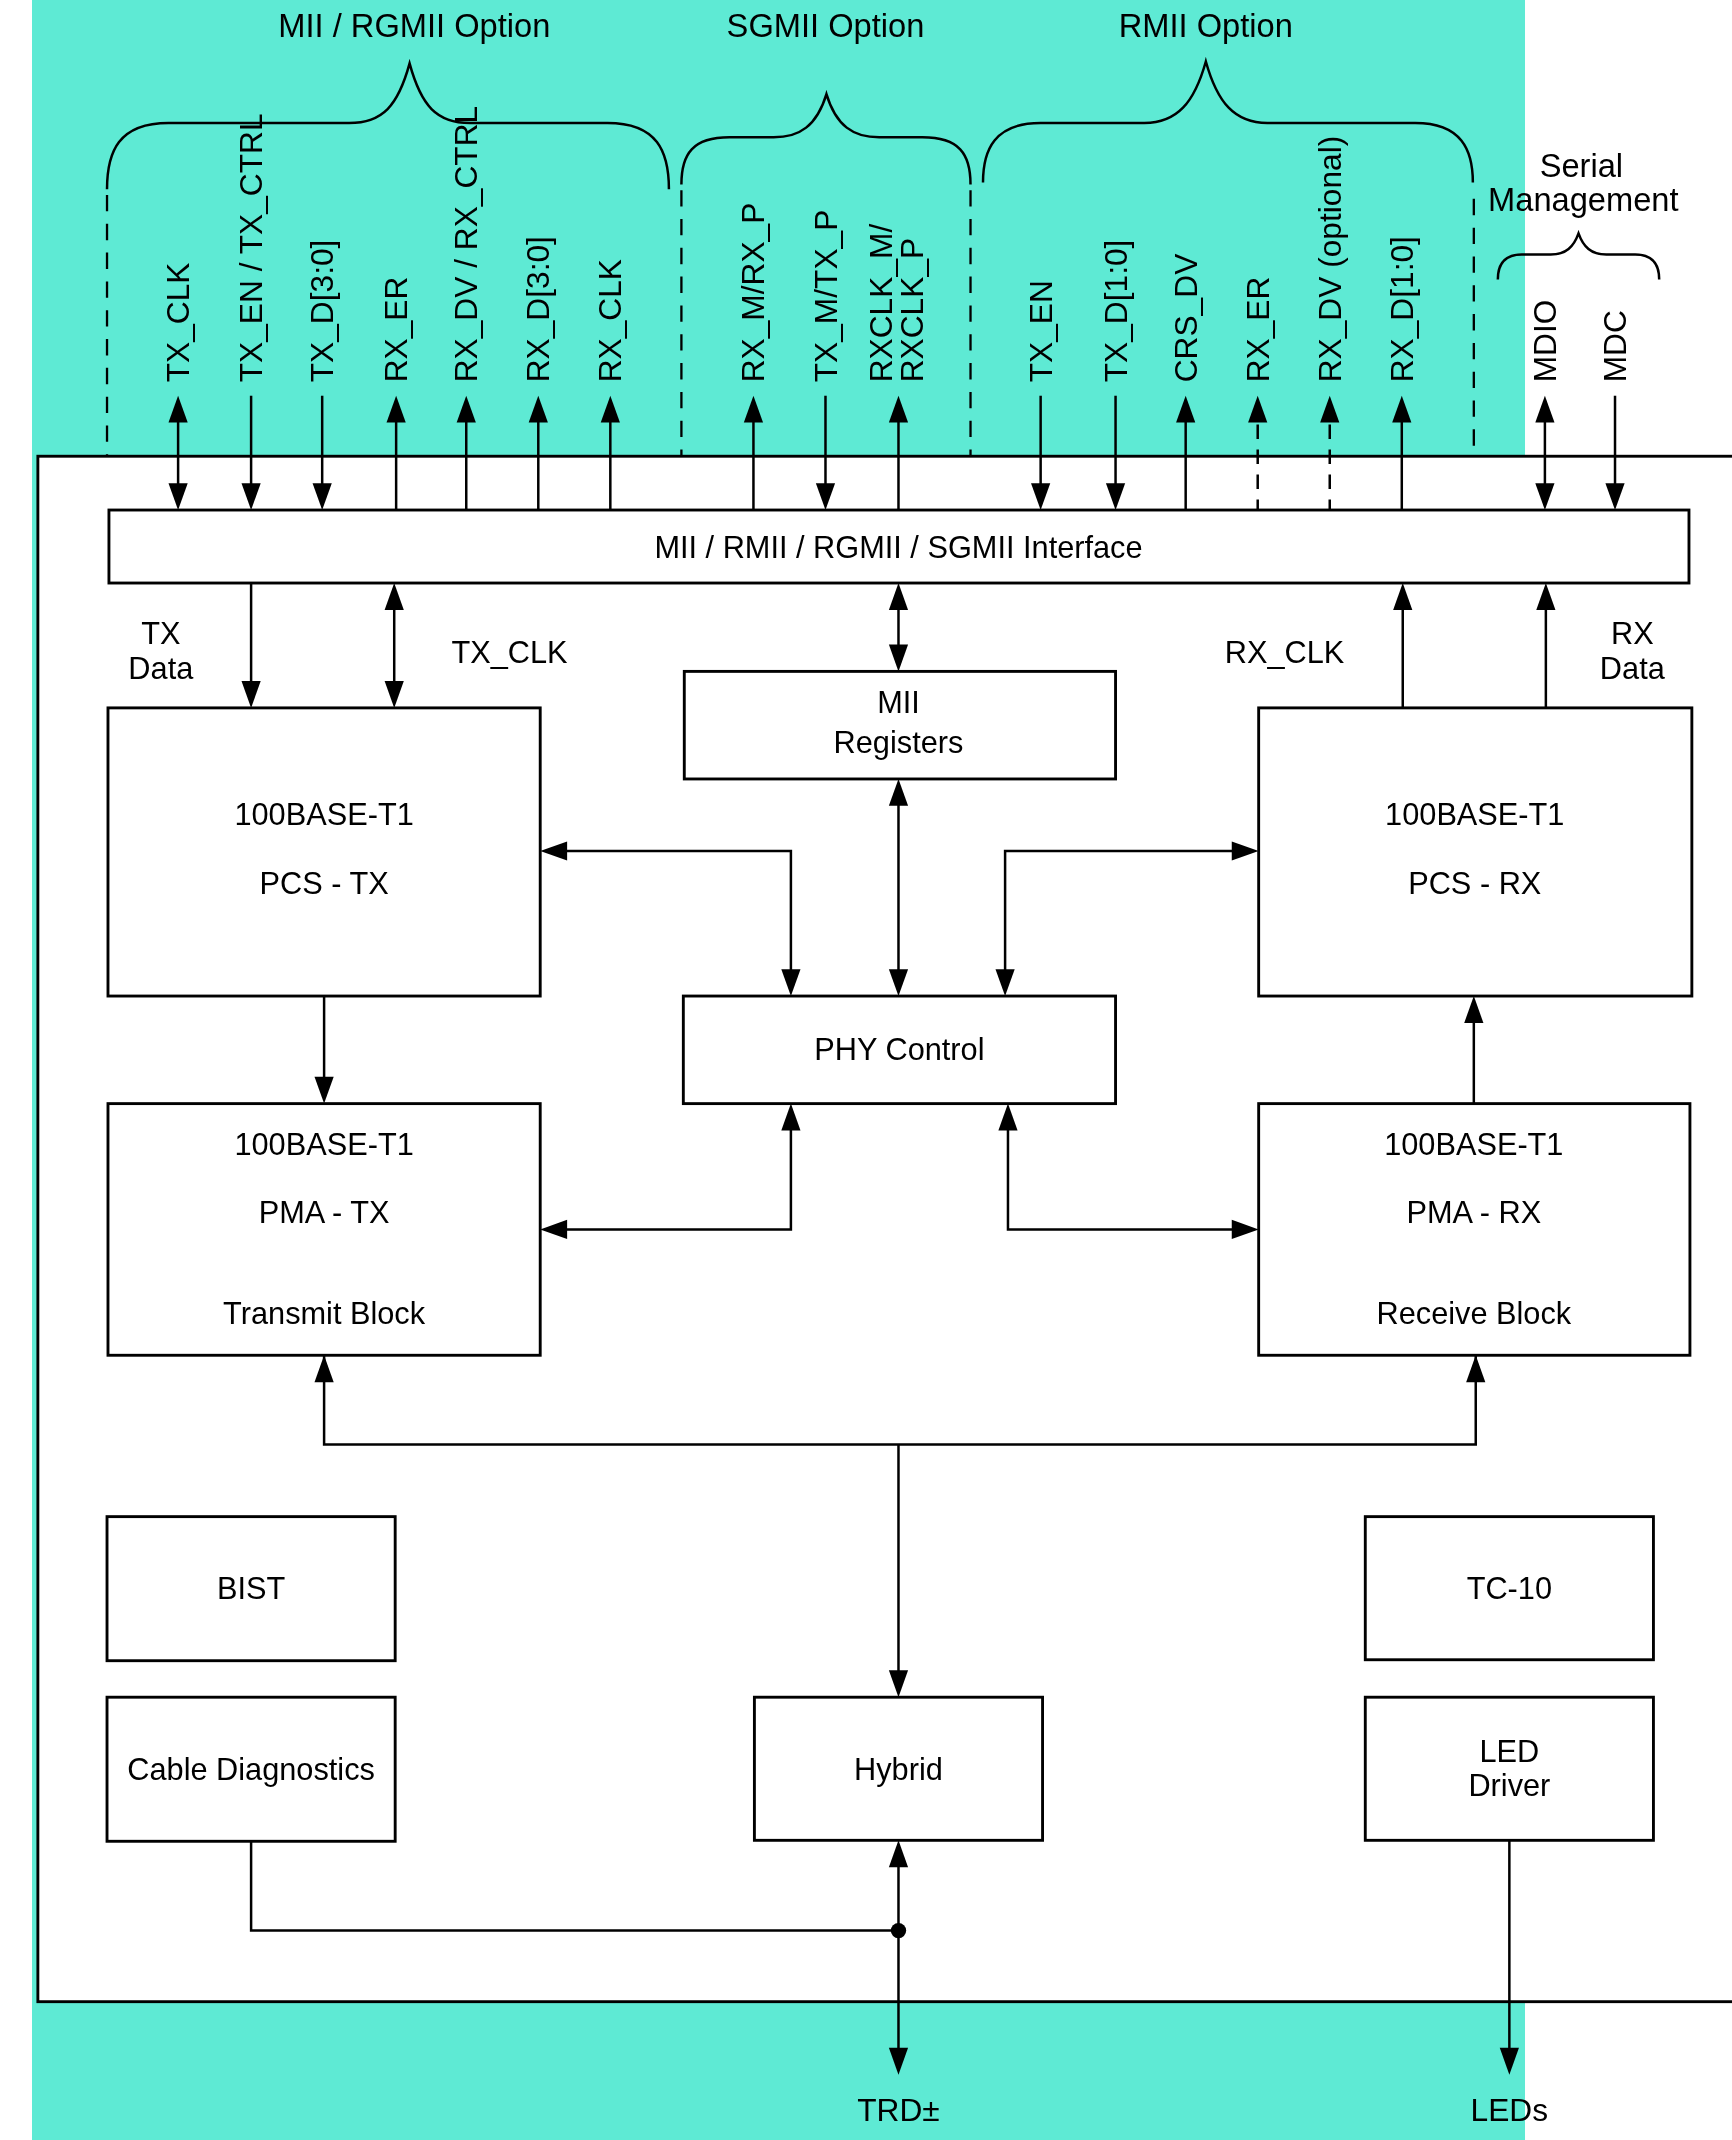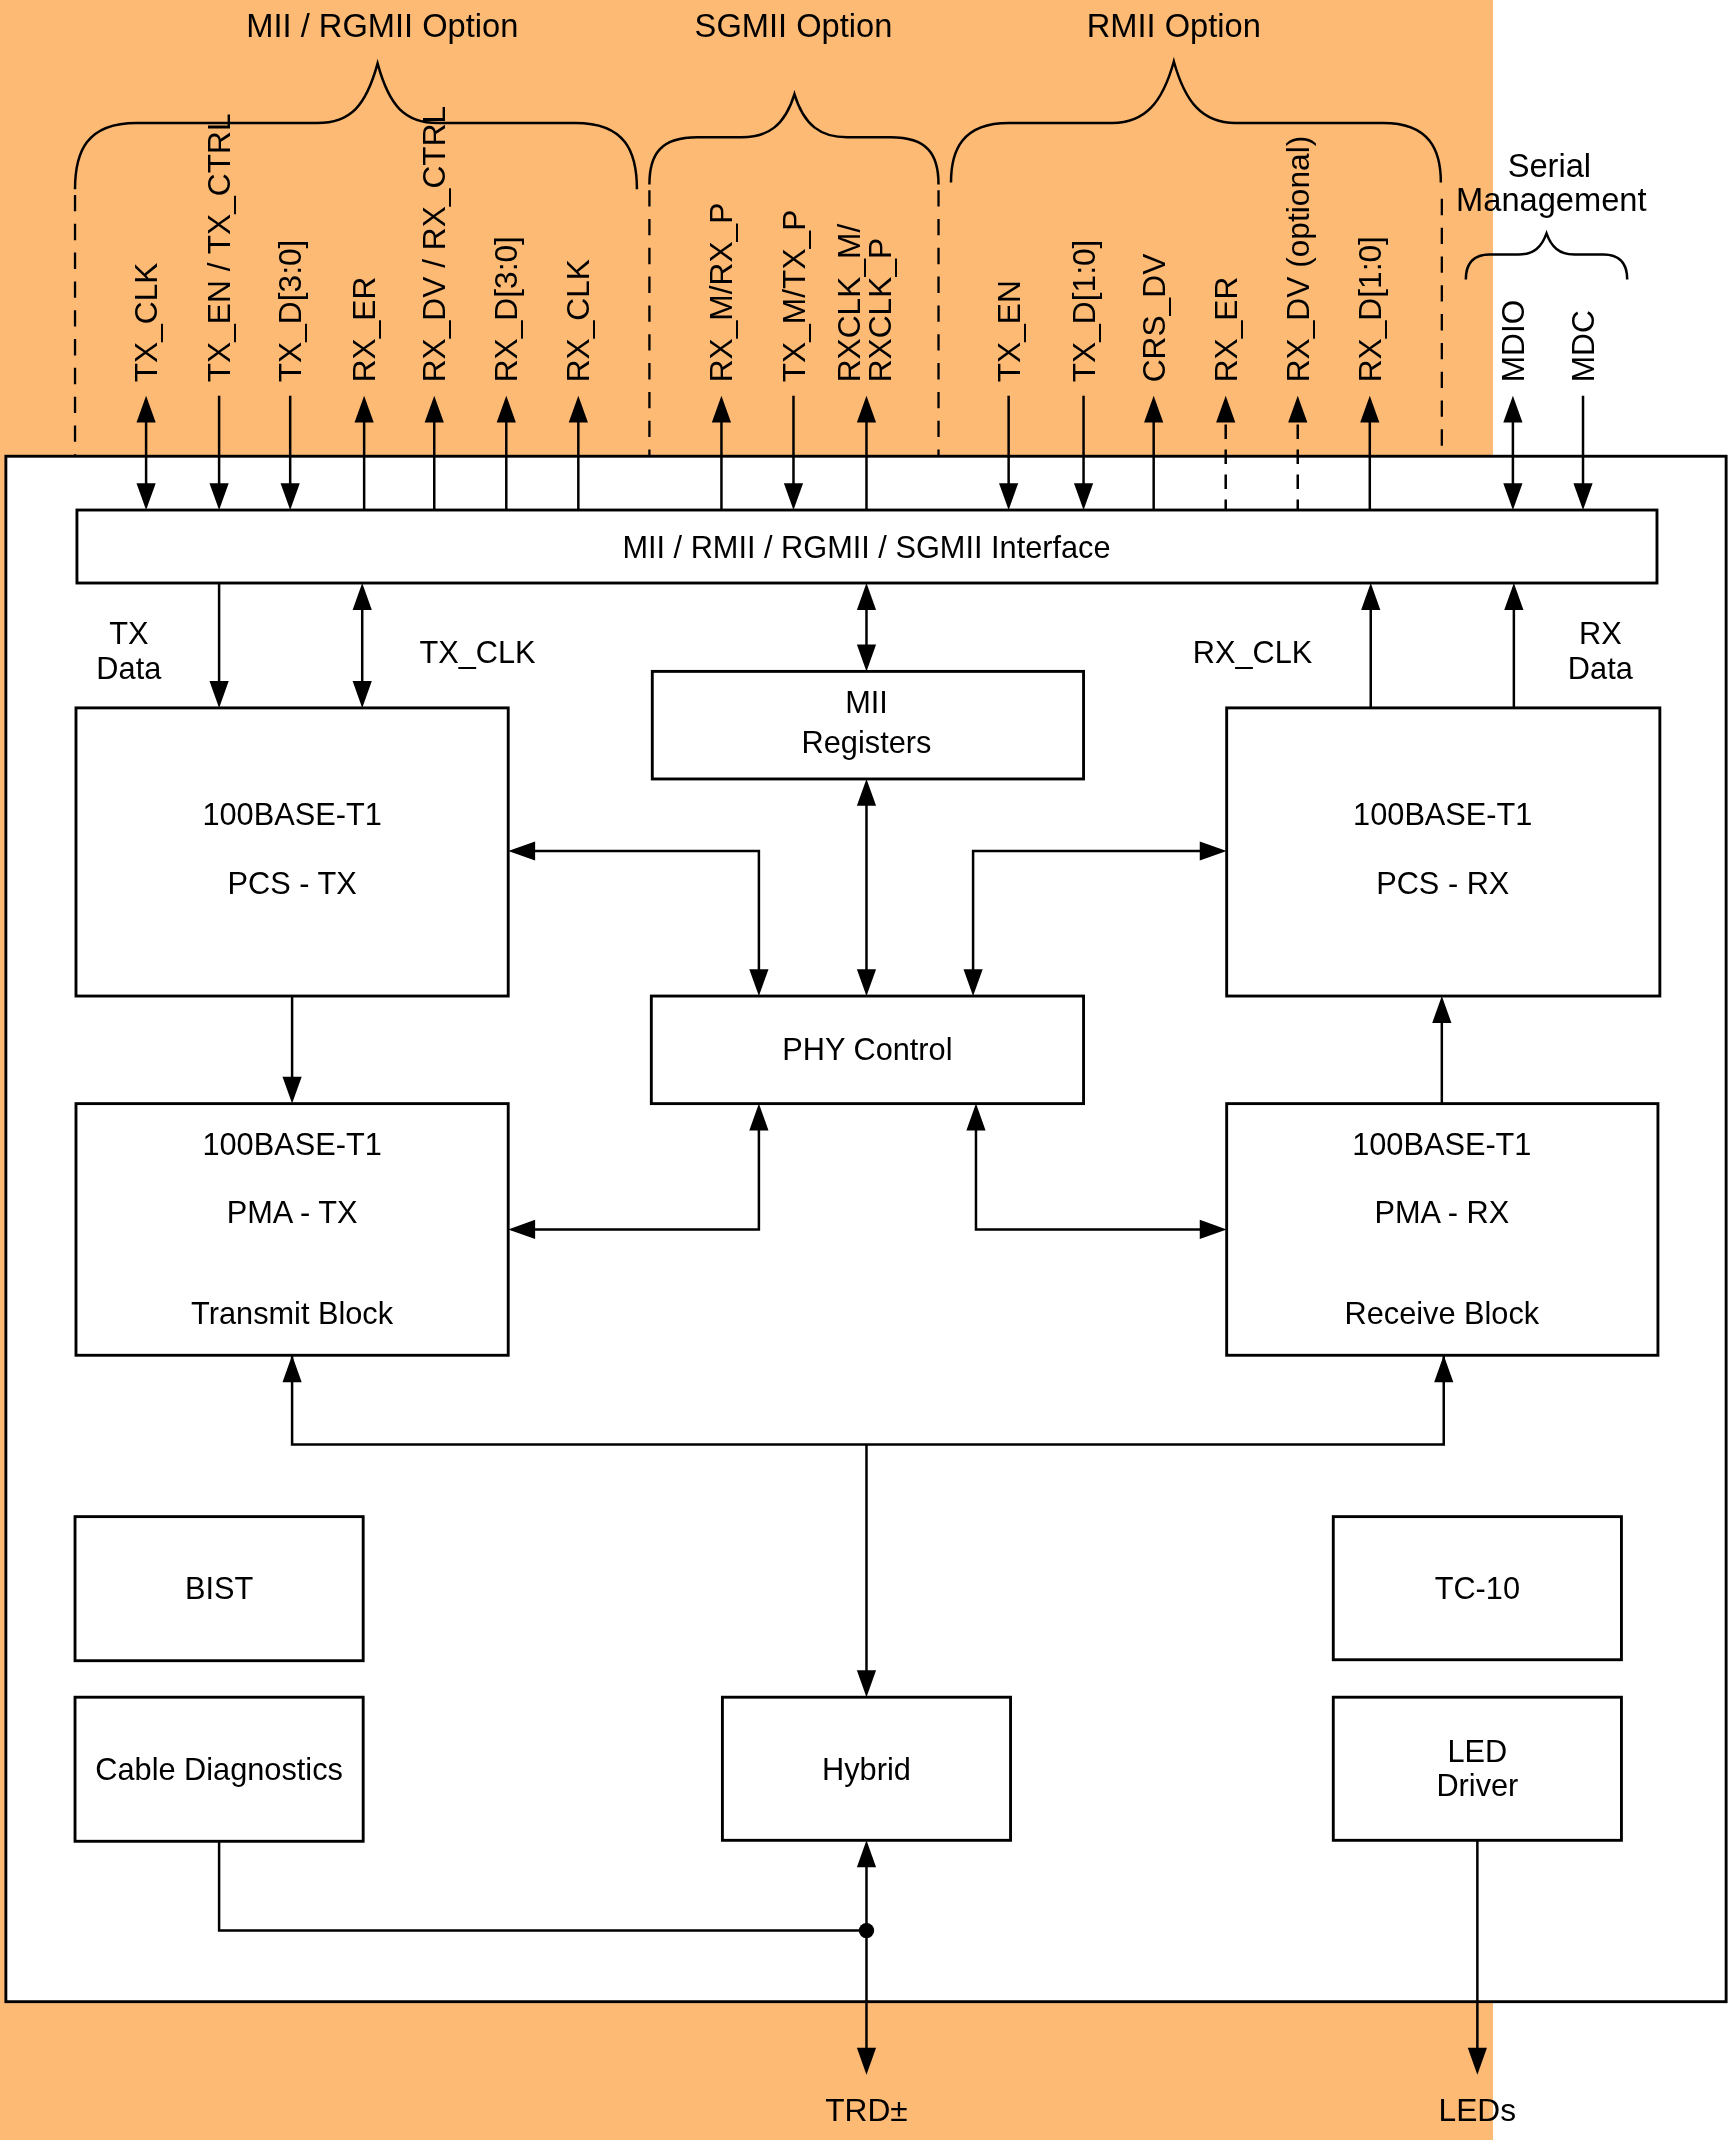--- a/index.html
+++ b/index.html
@@ -1,21 +1,22 @@
 <!DOCTYPE html>
 <html><head>
 <meta charset="utf-8">
 <style>
   html, body { margin: 0; padding: 0; background: #ffffff; }
   .page {
     position: relative;
     width: 1493px;
     height: 2140px;
-    background: #fdba74;
+    background: #5eead4;
     font-family: "Liberation Sans", sans-serif;
+    margin-left: 32px;
   }
   svg { display: block; }
   svg text {
     font-family: "Liberation Sans", sans-serif;
     fill: #000000;
   }
   .sig-label { font-size: 33px; }
   .group-title { font-size: 34px; }
   .block-label { font-size: 32px; }
   .bus-label { font-size: 32px; }

